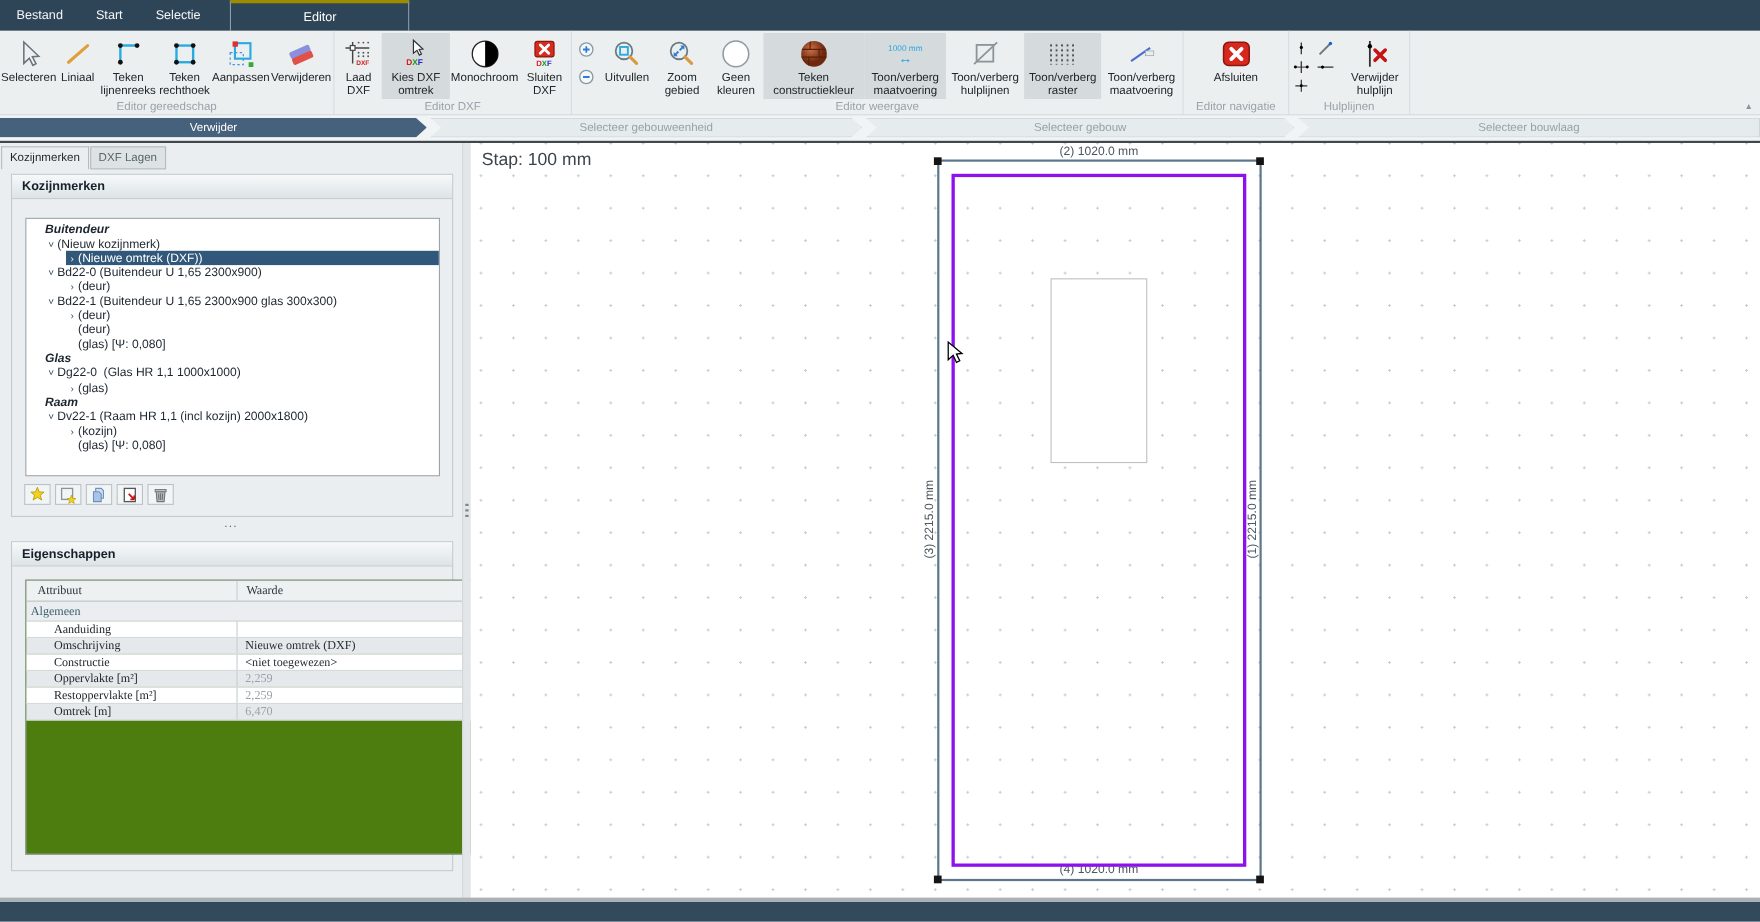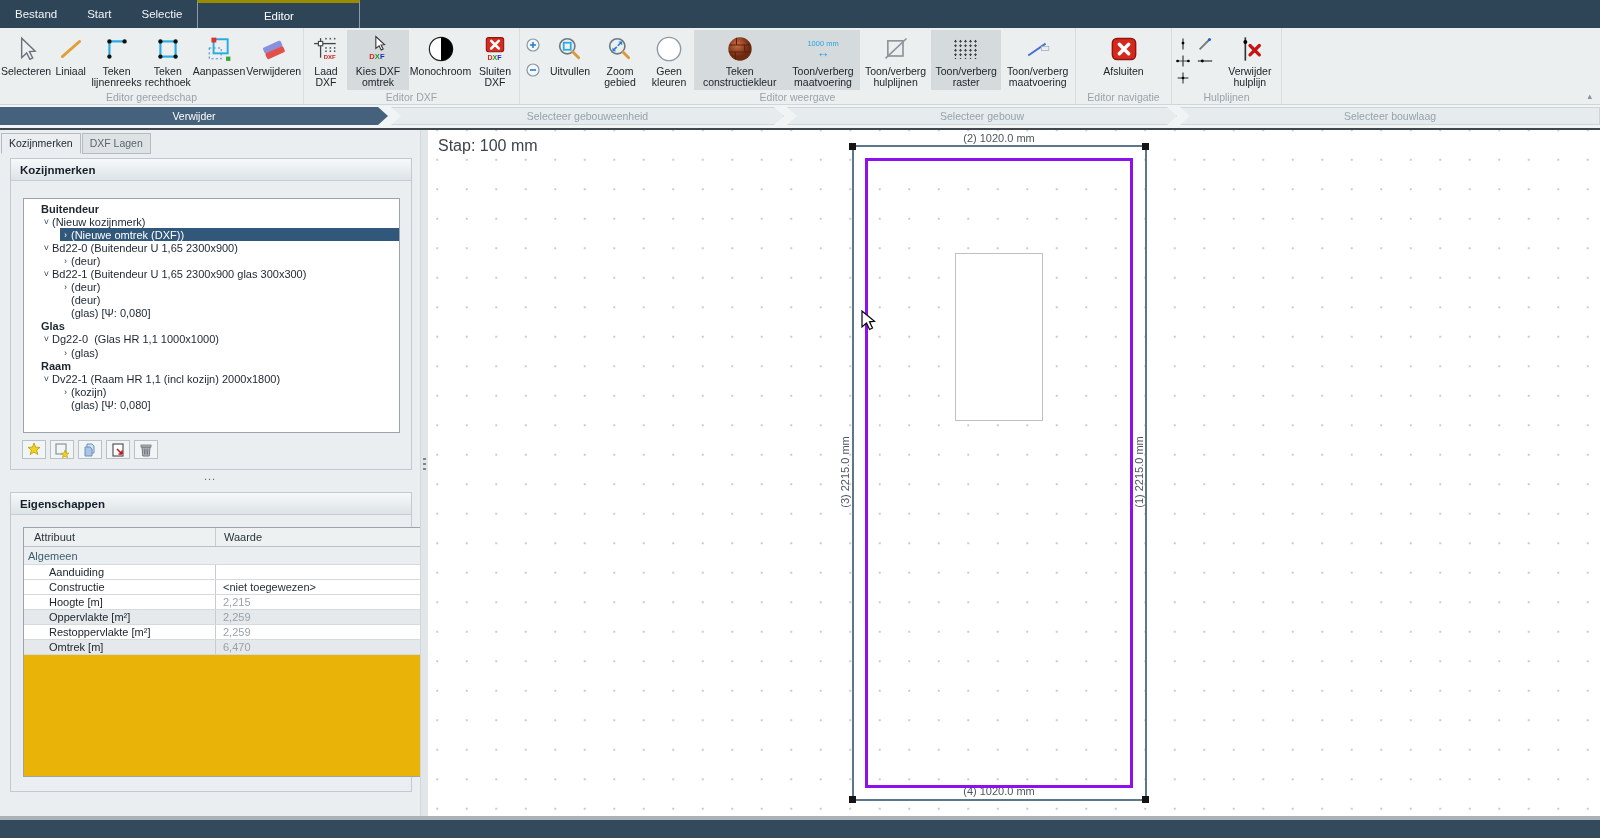--- a/index.html
+++ b/index.html
@@ -3,21 +3,21 @@
 <meta charset="utf-8">
 <style>
   * { margin:0; padding:0; box-sizing:border-box; }
   html,body { width:1600px; height:838px; overflow:hidden; }
   body { font-family:"Liberation Sans", sans-serif; background:#eceff0; }
   .app { position:relative; width:1600px; height:838px; background:#eceff0; }
 
   
   .menubar { position:absolute; left:0; top:0; width:1600px; height:28px; background:#2e4457; display:flex; align-items:stretch; }
   .menu-item { color:#f2f5f7; font-size:11.5px; padding:0 15px; display:flex; align-items:center; cursor:default; }
-  .menu-tab-active { position:relative; width:163px; display:flex; align-items:center; justify-content:center;
+  .menu-tab-active { position:relative; width:163px; margin-left:12px; display:flex; align-items:center; justify-content:center;
     color:#fff; font-size:11.5px; border-left:1px solid #8e9aa4; border-right:1px solid #8e9aa4; border-top:3px solid #9a8b00; }
 
   
   .ribbon { position:absolute; left:0; top:28px; width:1600px; height:77px; background:#eceff0; border-bottom:1px solid #d0d5d7; display:flex; }
   .rgroup { position:relative; border-right:1px solid #d9dde0; padding:2px 1px 14px 1px; }
   .rbtns { display:flex; align-items:flex-start; }
   .rgroup-label { position:absolute; left:0; right:0; bottom:1px; text-align:center; font-size:10.5px; color:#99a3aa; white-space:nowrap; }
   .rbtn { display:flex; flex-direction:column; align-items:center; padding-top:2px; height:60px; cursor:default; }
   .rbtn.pressed { background:#d5dadc; }
   .ricon { height:34px; display:flex; align-items:center; }
@@ -48,31 +48,31 @@
   .stab.inactive { background:#dde2e5; color:#5b656c; margin-left:1px; }
   .groupbox { position:absolute; left:10px; width:402px; border:1px solid #c3cacf; background:#eaeef0; }
   .gb1 { top:28px; height:312px; }
   .gb2 { top:362px; height:300px; }
   .gb-header { height:22px; background:linear-gradient(#f6f9fa,#dde3e6); border-bottom:1px solid #c7ced2; display:flex; align-items:center; padding-left:9px; font-size:11.5px; font-weight:bold; color:#15202a; }
   .treebox { position:absolute; left:23px; top:68px; width:377px; height:235px; background:#fff; border:1px solid #9aa4aa; padding-top:3px; overflow:hidden; }
   .ti { display:flex; height:13.1px; align-items:center; font-size:11px; color:#1d2530; }
   .ti .thl { display:flex; align-items:center; flex:1; height:100%; }
   .ti .tm { width:11px; text-align:center; font-size:9px; color:#2a3a46; line-height:10px; }
   .ti .tt { white-space:pre; }
-  .ti .tt.b { font-weight:bold; }
+  .ti .tt.b { font-weight:bold;font-style:italic; }
   .ti.l0 { padding-left:6px; }
   .ti.l1 { padding-left:17px; }
   .ti.l2 { padding-left:36px; }
   .thl.sel { background:#31587a; color:#fff; }
   .thl.sel .tm { color:#fff; }
   .tbtnrow { position:absolute; left:22px; top:310px; display:flex; gap:4px; }
   .tbtn { width:24px; height:19px; background:#f2f5f6; border:1px solid #b9c1c6; display:flex; align-items:center; justify-content:center; }
   .sdots { position:absolute; left:0; width:420px; top:340px; text-align:center; font-size:11px; color:#5a646b; letter-spacing:1px; }
 
-  .proptable { position:absolute; left:23px; top:397px; width:435px; height:250px; background:#eab308; border:1px solid #9aa4aa; font-size:11px; }
+  .proptable { position:absolute; left:23px; top:397px; width:435px; height:250px; background:#4d7c0f; border:1px solid #9aa4aa; font-size:11px;font-family:Liberation Serif, serif; }
   .phead { display:flex; height:19px; border-bottom:1px solid #b9c1c6; background:#eef1f2; color:#2a343c; }
   .phead .pc1 { width:192px; padding-left:10px; display:flex; align-items:center; border-right:1px solid #c6cdd1; }
   .phead .pc2 { flex:1; padding-left:8px; display:flex; align-items:center; }
   .pgroup { height:18px; display:flex; align-items:center; padding-left:4px; color:#3c5d70; background:#eaeef0; border-bottom:1px solid #d5dadd; }
   .prow { display:flex; height:15px; border-bottom:1px solid #d5dadd; background:#fff; }
   .prow.alt { background:#e5e9eb; }
   .prow .pattr { width:192px; padding-left:25px; display:flex; align-items:center; border-right:1px solid #c6cdd1; color:#20282e; white-space:pre; }
   .prow .pval { flex:1; padding-left:7px; display:flex; align-items:center; color:#262f36; position:relative; white-space:pre; }
   .prow .pval.gray { color:#99a1a9; }
   .caret { position:absolute; right:8px; top:1px; font-size:9px; color:#4a5258; }
@@ -582,27 +582,27 @@
       <div class="phead">
         <div class="pc1">Attribuut</div>
         <div class="pc2">Waarde</div>
       </div>
       <div class="pgroup">Algemeen</div>
 
       <div class="prow">
         <div class="pattr">Aanduiding</div>
         <div class="pval"></div>
       </div>
+      <div class="prow alt">
+        <div class="pattr">Omschrijving</div>
+        <div class="pval">Nieuwe omtrek (DXF)</div>
+      </div>
       <div class="prow">
         <div class="pattr">Constructie</div>
         <div class="pval"><span>&lt;niet toegewezen&gt;</span><span class="caret">▾</span></div>
-      </div>
-      <div class="prow">
-        <div class="pattr">Hoogte [m]</div>
-        <div class="pval gray">2,215</div>
       </div>
       <div class="prow alt">
         <div class="pattr">Oppervlakte [m²]</div>
         <div class="pval gray">2,259</div>
       </div>
       <div class="prow">
         <div class="pattr">Restoppervlakte [m²]</div>
         <div class="pval gray">2,259</div>
       </div>
       <div class="prow alt">

